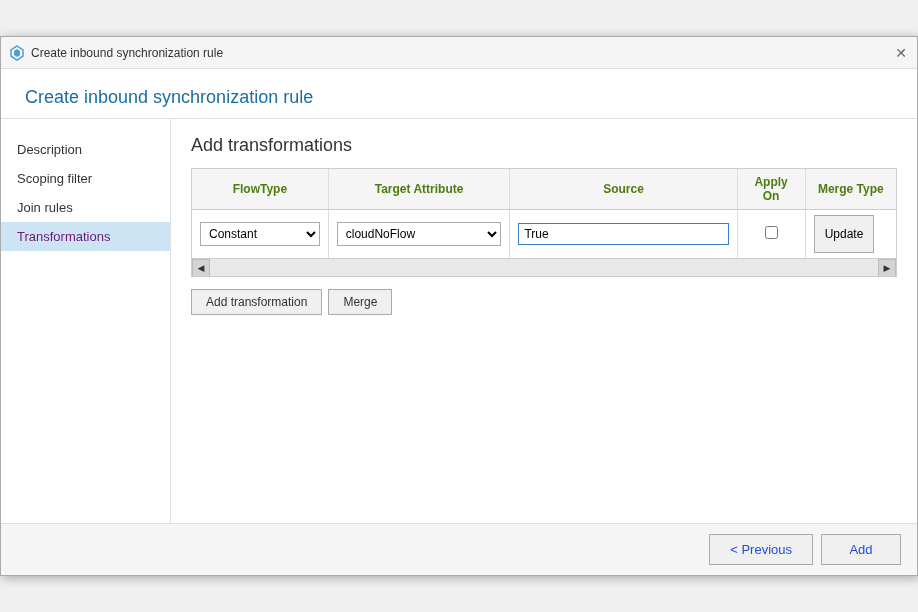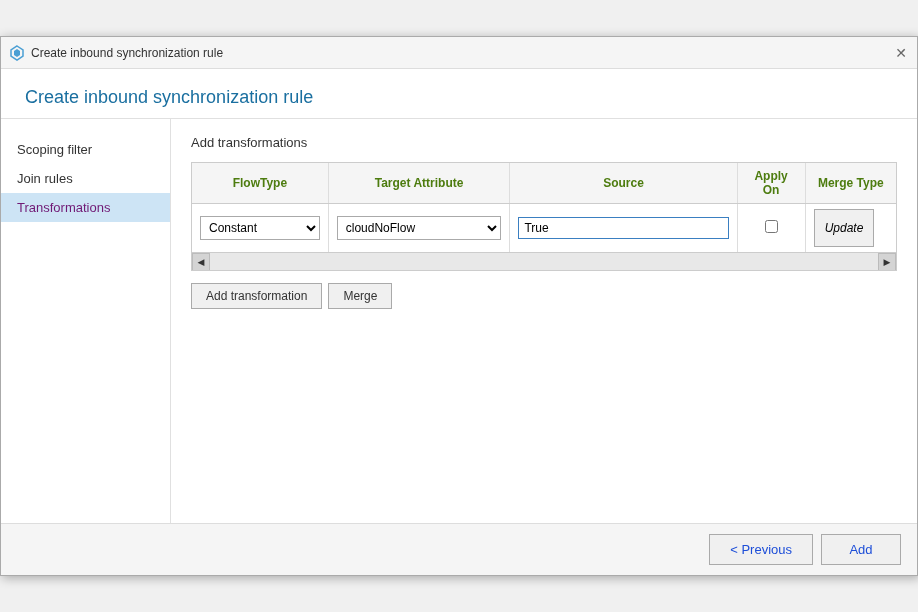--- a/index.html
+++ b/index.html
@@ -91,21 +91,21 @@
     .sidebar-item.active {
       background: #cde4f5;
       color: #701a75;
     }
     .content-area {
       flex: 1;
       padding: 16px 20px;
       overflow: auto;
     }
     .section-title {
-      font-size: 13px;
+      font-size: 18px;
       color: #333;
       margin-bottom: 12px;
       font-weight: 400;
     }
     .table-wrapper {
       border: 1px solid #ccc;
       overflow: auto;
     }
     table {
       border-collapse: collapse;
@@ -182,21 +182,20 @@
       font-size: 12px;
       border: 1px solid #3a7fc1;
       outline: none;
     }
     .merge-btn {
       padding: 11px 10px;
       font-size: 12px;
       border: 1px solid #aaa;
       background: #f0f0f0;
       cursor: pointer;
-      font-style: italic;
     }
     .checkbox-cell {
       text-align: center;
     }
     .buttons-row {
       margin-top: 12px;
       display: flex;
       gap: 6px;
     }
     .btn {
@@ -258,20 +257,21 @@
     </div>
     <div class="close-btn">✕</div>
   </div>
 
   <div class="content">
     <div class="page-title">Create inbound synchronization rule</div>
 
     <div class="main-area">
 
       <div class="sidebar">
+        <div class="sidebar-item">Description</div>
         <div class="sidebar-item">Scoping filter</div>
         <div class="sidebar-item">Join rules</div>
         <div class="sidebar-item active">Transformations</div>
       </div>
 
       <div class="content-area">
         <div class="section-title">Add transformations</div>
 
         <div class="table-wrapper">
           <table>

